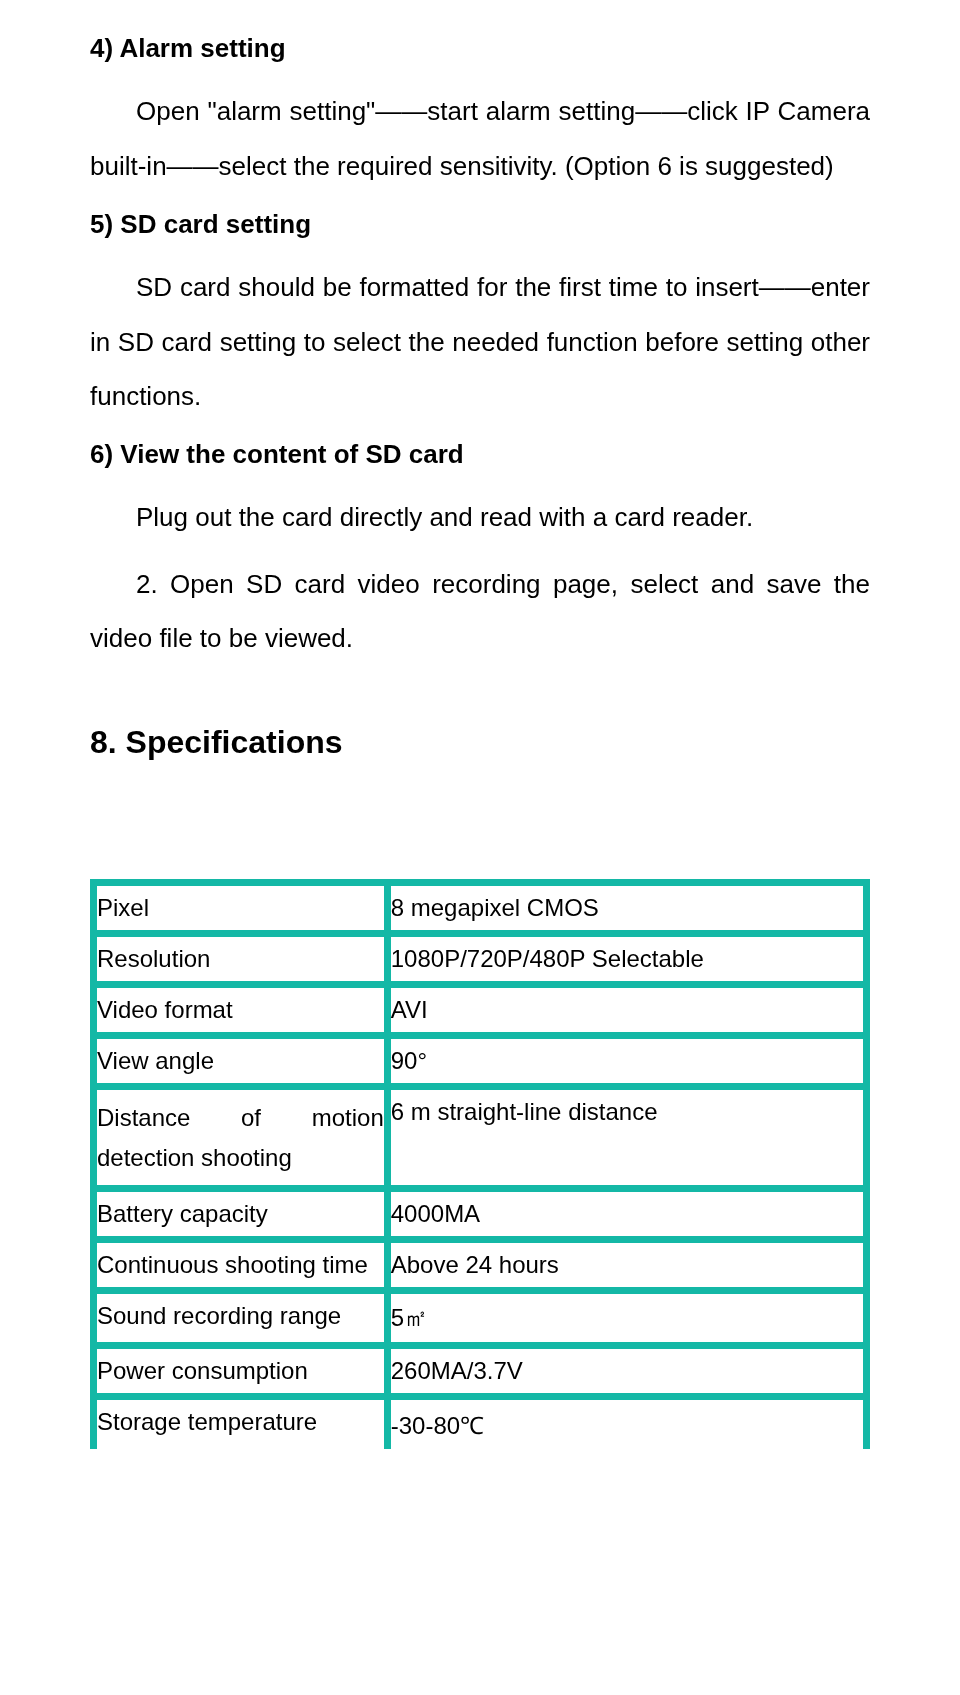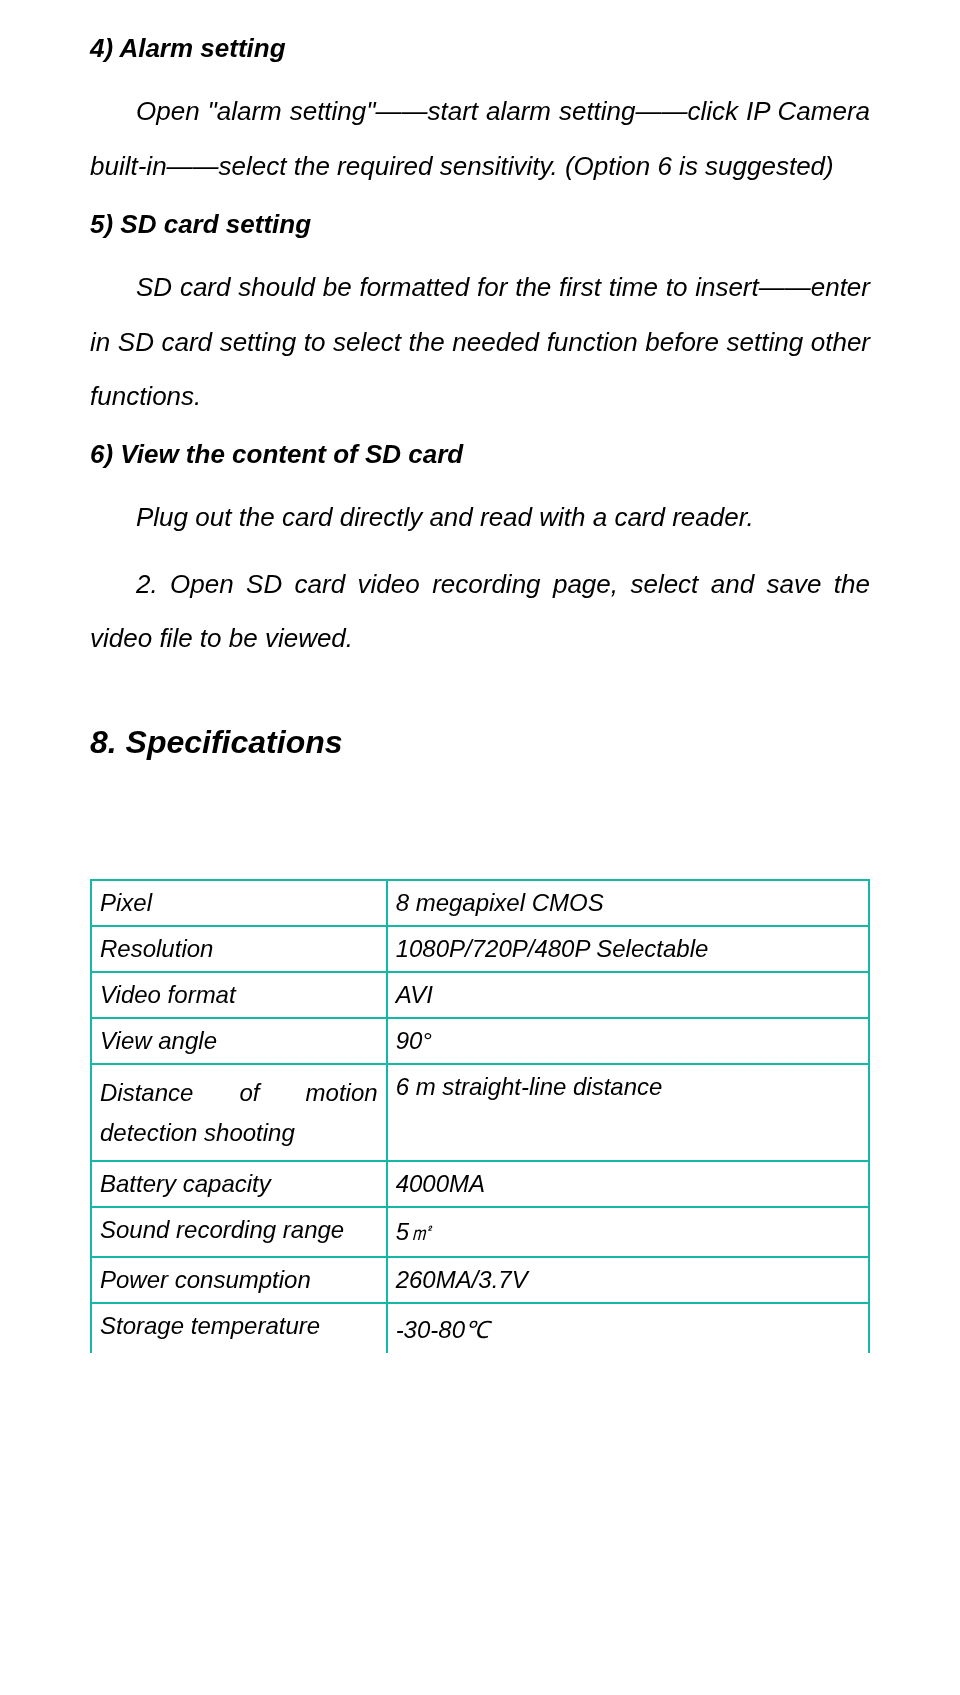--- a/index.html
+++ b/index.html
@@ -1,19 +1,18 @@
 <!DOCTYPE html>
 <html><head>
   <meta charset="utf-8">
   <style>
     * {
       margin: 0;
       padding: 0;
       box-sizing: border-box;
-      font-style: italic;
     }
     body {
       width: 960px;
       background: #fff;
       font-family: Arial, sans-serif;
       color: #000;
       padding: 30px 90px 20px 90px;
     }
     .heading {
       font-weight: bold;
@@ -35,22 +34,22 @@
       font-size: 32px;
       margin-top: 58px;
       margin-bottom: 118px;
     }
     table {
       width: 100%;
       border-collapse: collapse;
       font-size: 24px;
     }
     td {
-      border: 2px solid #14b8a6;
-      padding: 8px 8px;
+      border: 7px solid #14b8a6;
+      padding: 8px 0;
       vertical-align: top;
     }
     td.col-label {
       width: 38%;
     }
     td.col-value {
       width: 62%;
     }
     .row-span {
       line-height: 1.65;
@@ -94,20 +93,24 @@
   </tr>
   <tr>
     <td class="col-label row-span"><span style="display:inline-block;width:100%;text-align-last:justify;">Distance&nbsp;&nbsp;&nbsp;of&nbsp;&nbsp;&nbsp;motion</span><br>detection shooting</td>
     <td class="col-value">6 m straight-line distance</td>
   </tr>
   <tr>
     <td class="col-label">Battery capacity</td>
     <td class="col-value">4000MA</td>
   </tr>
   <tr>
+    <td class="col-label">Continuous shooting time</td>
+    <td class="col-value">Above 24 hours</td>
+  </tr>
+  <tr>
     <td class="col-label">Sound recording range</td>
     <td class="col-value">5㎡</td>
   </tr>
   <tr>
     <td class="col-label">Power consumption</td>
     <td class="col-value">260MA/3.7V</td>
   </tr>
   <tr class="no-bottom">
     <td class="col-label">Storage temperature</td>
     <td class="col-value">-30-80℃</td>

